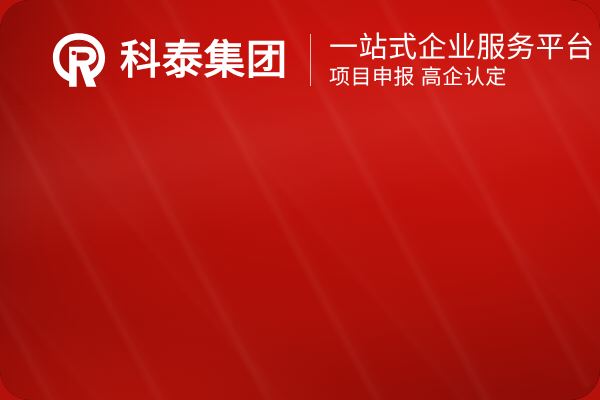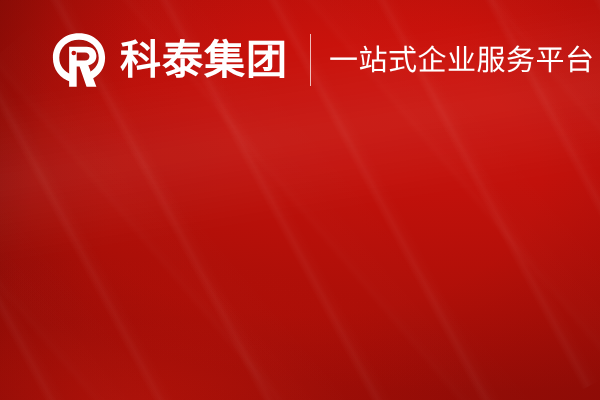--- a/index.html
+++ b/index.html
@@ -14,20 +14,21 @@
     font-family: "Liberation Sans", sans-serif;
     background: #b5100a;
   }
 
   .banner {
     position: relative;
     width: 600px;
     height: 400px;
     overflow: hidden;
     background: #000000;
+    border-radius: 30px;
   }
 
   
   .bg-base {
     position: absolute;
     inset: 0;
     background:
       radial-gradient(ellipse 120% 90% at 78% 8%,  #cf130c 0%, #c2110b 42%, #ac0f08 78%, #9d0d07 100%);
   }
   .bg-left-shade {
@@ -226,18 +227,19 @@
         C 68 40, 65 37, 60 37 Z"></path>
       <circle cx="41" cy="38" r="4" fill="#c0110b"></circle>
     </svg>
 
     <div class="brand-name">科泰集团</div>
 
     <div class="divider"></div>
 
     <div class="tagline">
       <div class="tagline-main">一站式企业服务平台</div>
+      <div class="tagline-sub">项目申报 高企认定</div>
     </div>
 
   </div>
 
 
 </div>
 
 </body></html>

